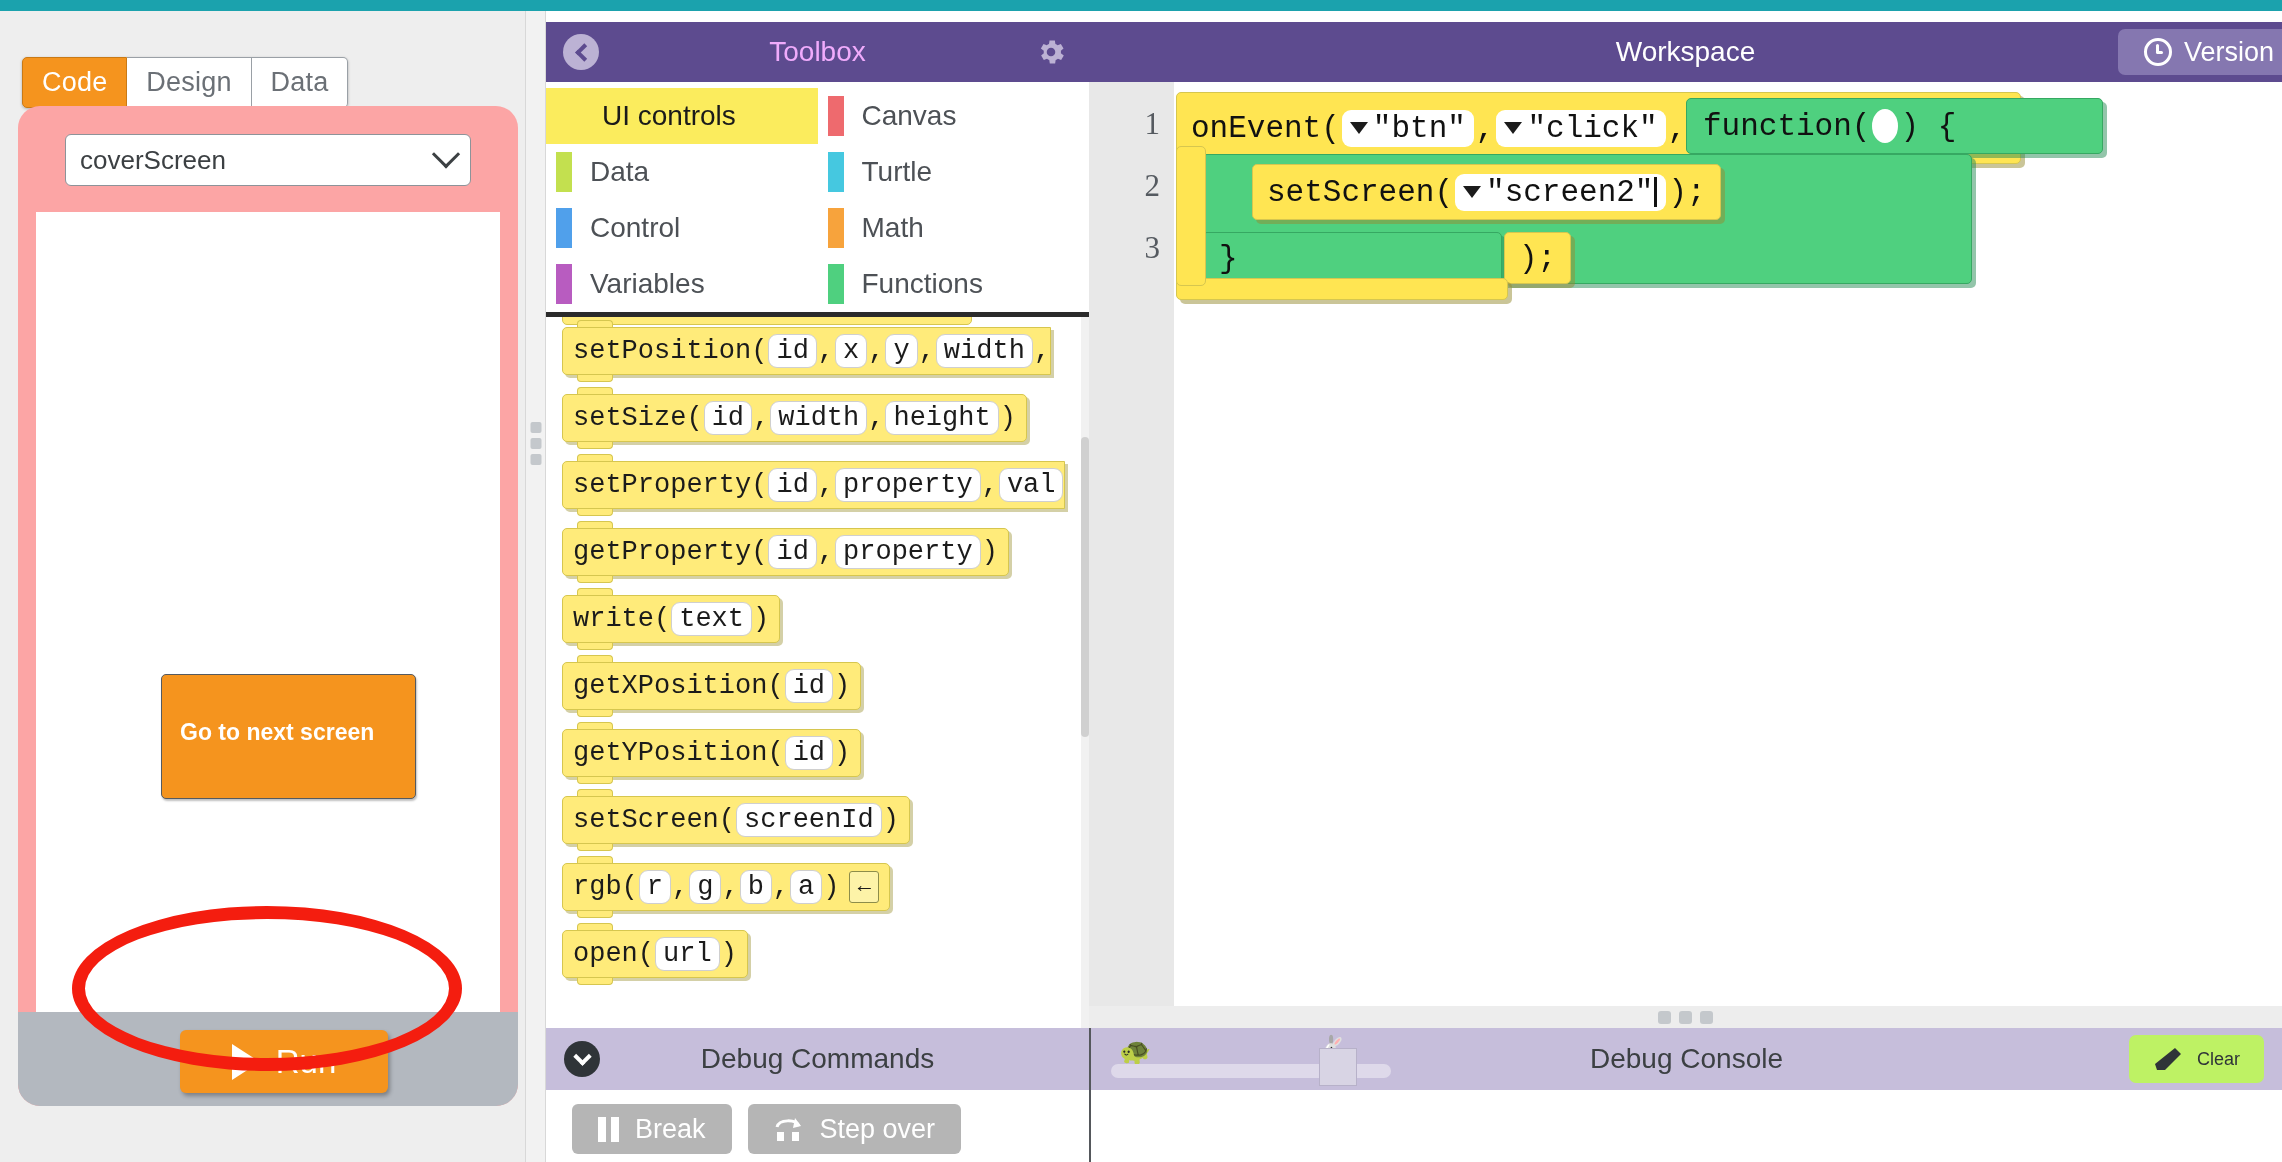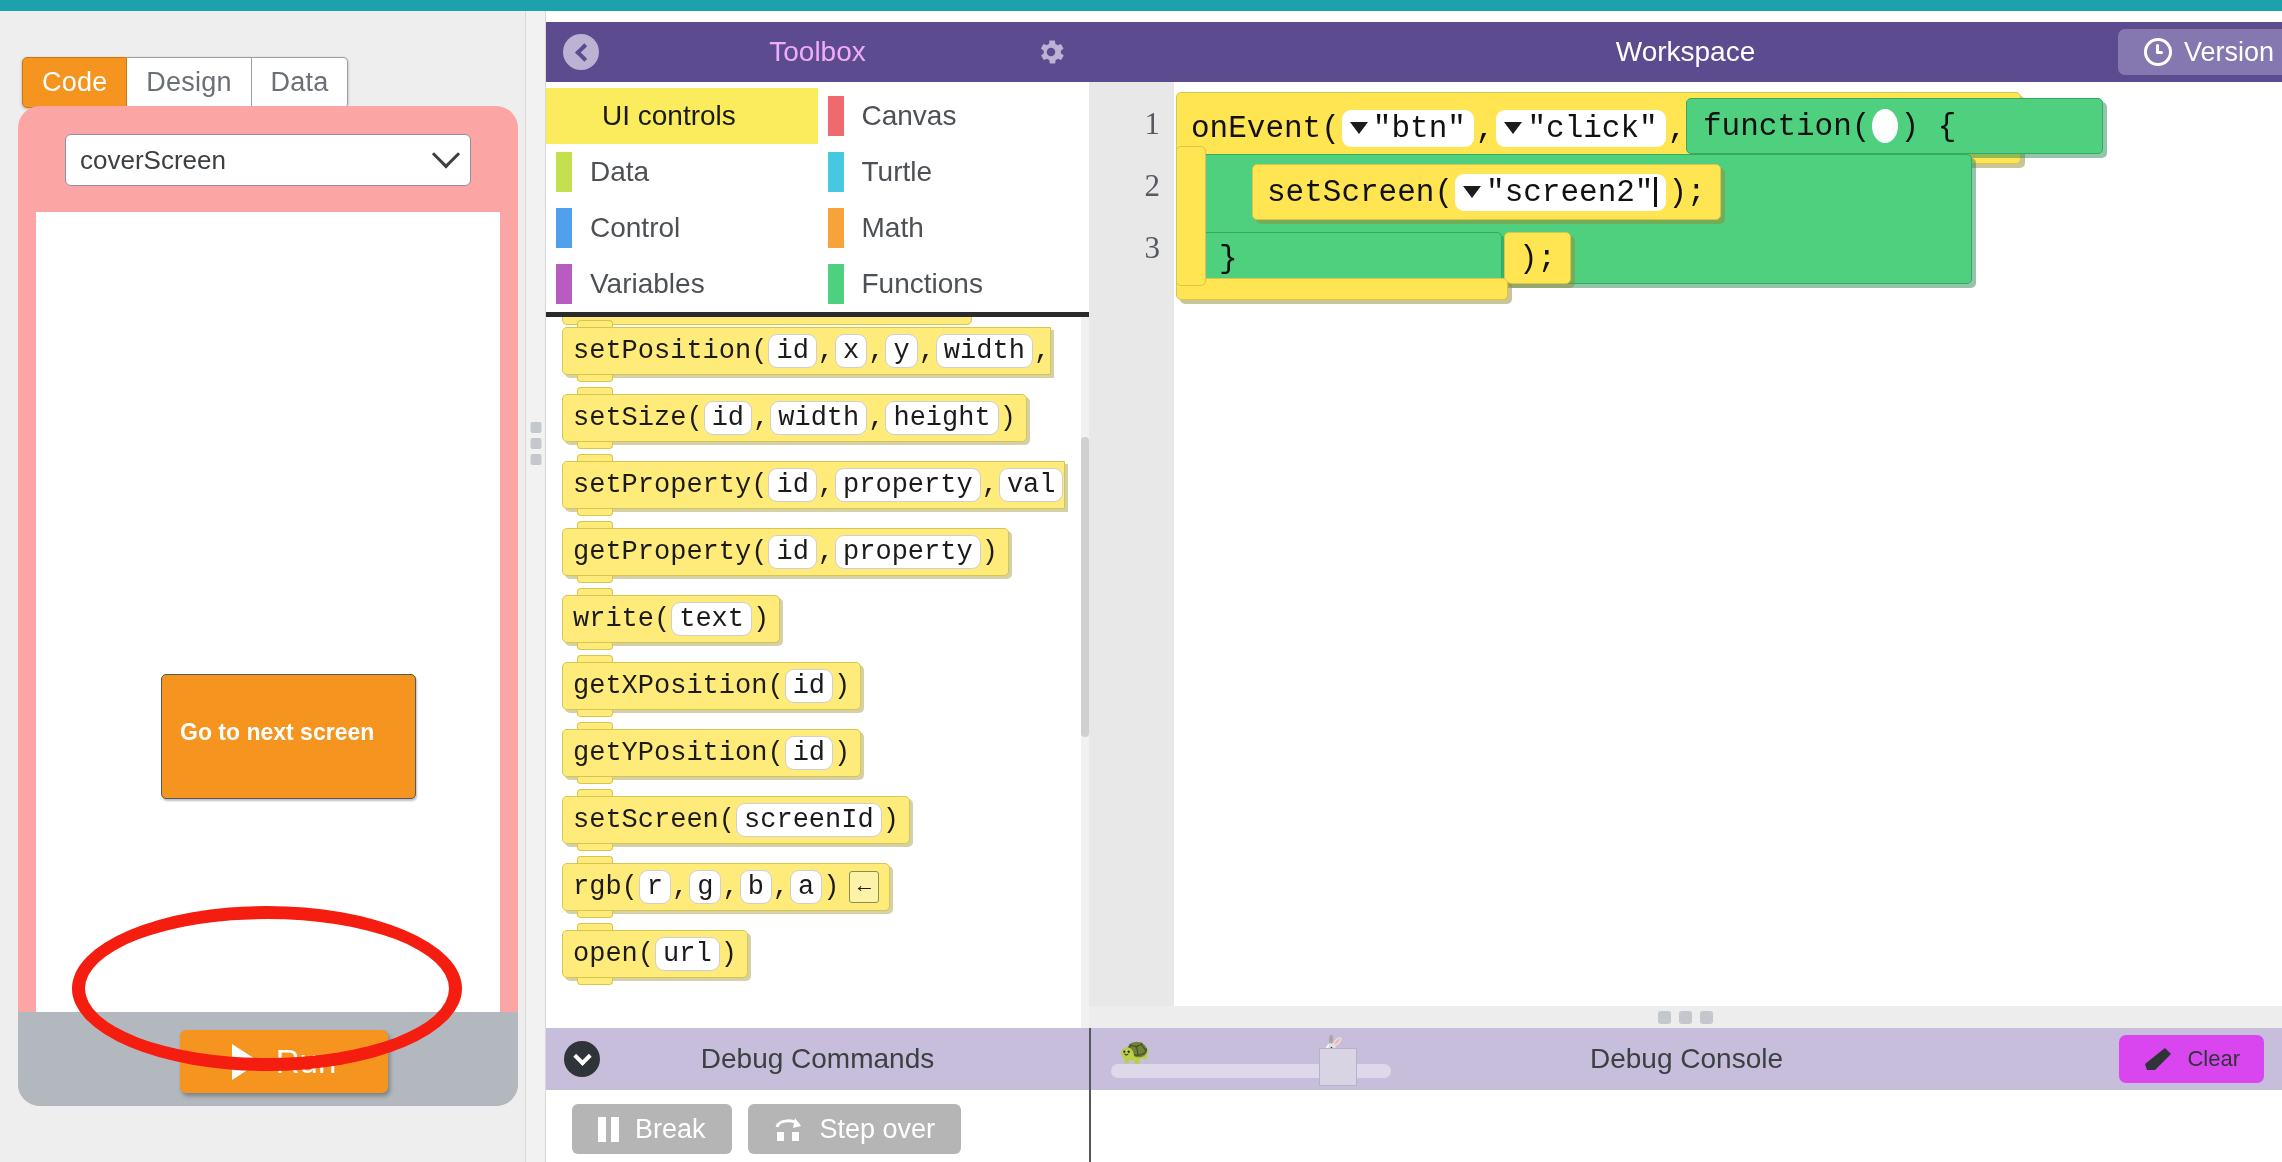--- a/index.html
+++ b/index.html
@@ -356,23 +356,23 @@
     background: #ded9ea; border-radius: 7px;
   }
   .speed-thumb {
     position: absolute; left: 208px; bottom: -2px; width: 38px; height: 38px;
     background: #d8d4e4; border: 1px solid #b7b1c9; cursor: grab;
   }
   .turtle-ic { position: absolute; left: 8px; top: 2px; font-size: 26px; }
   .rabbit-ic { position: absolute; left: 206px; top: 0px; font-size: 26px; }
   .clear-btn {
     position: absolute; right: 18px; top: 50%; transform: translateY(-50%);
-    height: 48px; background: #d946ef; border: none; border-radius: 7px;
+    height: 48px; background: #bef264; border: none; border-radius: 7px;
     display: flex; align-items: center; gap: 14px; padding: 0 24px;
-    font-size: 22px; color: #2f3438; cursor: pointer;
+    font-size: 18px; color: #2f3438; cursor: pointer;
   }
 </style>
 </head>
 <body>
 
 <div id="root">
 
   <div class="teal-bar"></div>
 
   <div class="left-col">

